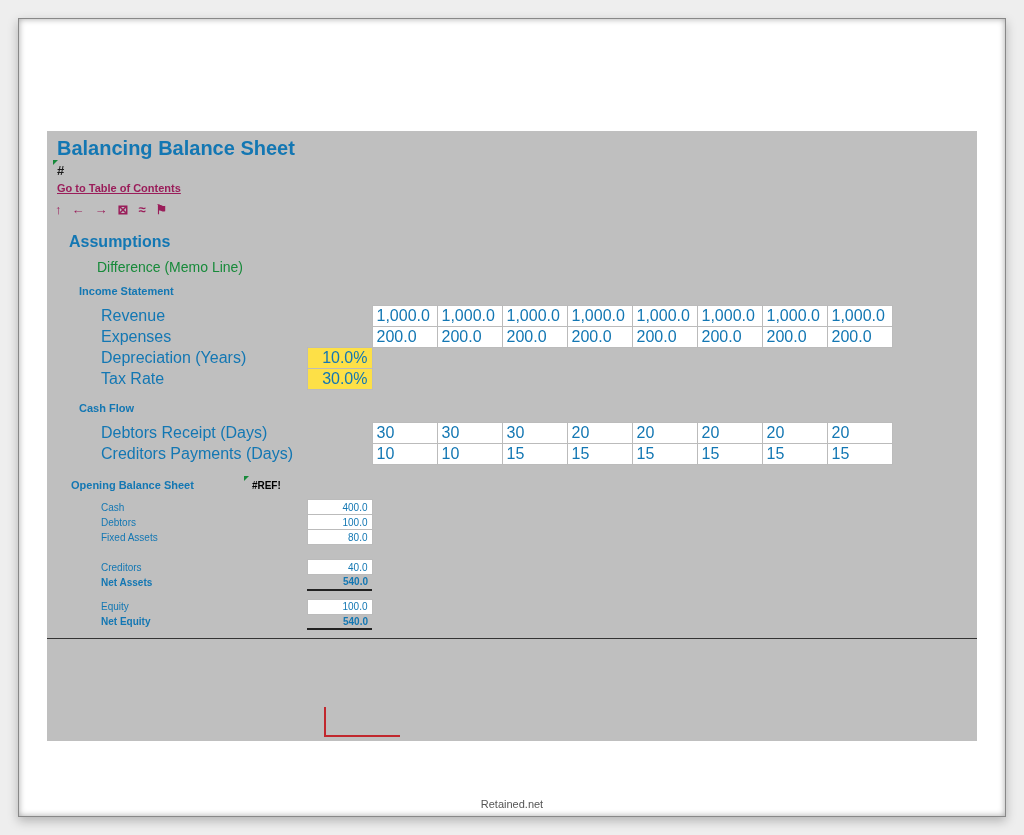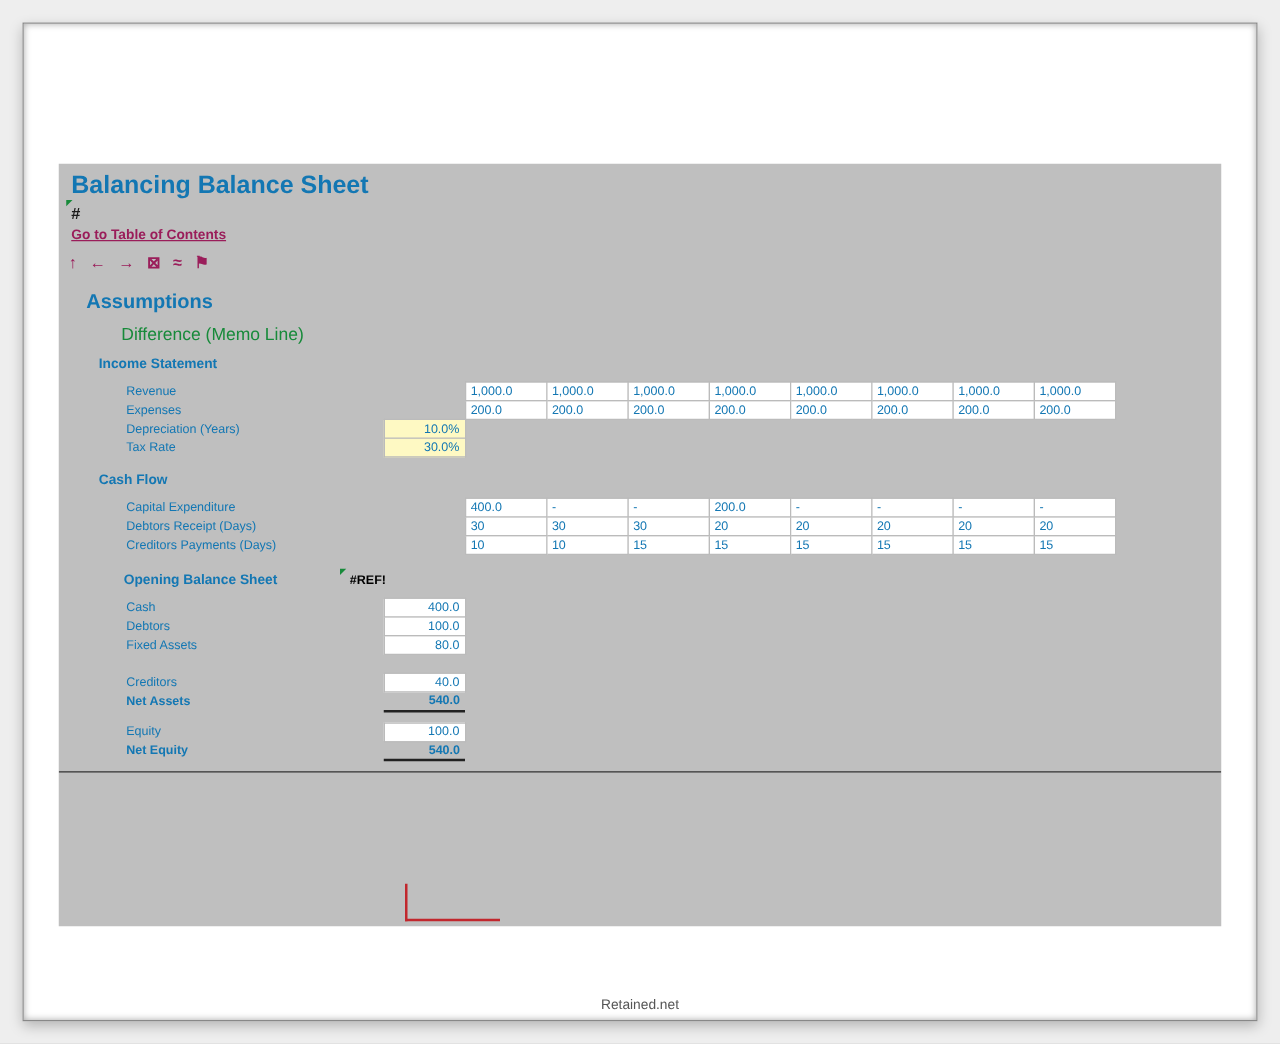--- a/index.html
+++ b/index.html
@@ -81,47 +81,47 @@
     font-weight: bold;
     font-size: 11px;
     padding: 0 0 8px 32px;
   }
   table.grid {
     border-collapse: collapse;
     margin-left: 50px;
     margin-bottom: 12px;
   }
   table.grid td {
-    font-size: 10px;
+    font-size: 16px;
     color: #1377b3;
     padding: 1px 4px;
     white-space: nowrap;
     vertical-align: middle;
     height: 15px;
   }
   td.lab { width: 210px; text-align: left; }
   td.val {
     width: 65px;
     text-align: left;
     background: #fff;
     border: 1px solid #bbb;
   }
   td.pad { width: 65px; }
   td.pct {
     width: 65px;
     text-align: right;
-    background: #fef9c3;
+    background: #fde047;
     border: 1px solid #bbb;
     color: #111;
   }
   .opening-head {
     display: flex;
     align-items: center;
     gap: 58px;
-    padding: 2px 0 8px 52px;
+    padding: 2px 0 8px 24px;
   }
   .opening-head .lbl {
     color: #1377b3;
     font-weight: bold;
     font-size: 11px;
   }
   .ref {
     font-size: 10px;
     font-weight: bold;
     color: #000;
@@ -253,32 +253,20 @@
         <td class="pct">30.0%</td>
         <td class="pad" colspan="8"></td>
       </tr>
     </tbody>
       </table>
 
     <div class="sub">Cash Flow</div>
 
     <table class="grid">
       <tbody>
-          <tr>
-        <td class="lab">Capital Expenditure</td>
-        <td class="pad"></td>
-        <td class="val">400.0</td>
-        <td class="val">-</td>
-        <td class="val">-</td>
-        <td class="val">200.0</td>
-        <td class="val">-</td>
-        <td class="val">-</td>
-        <td class="val">-</td>
-        <td class="val">-</td>
-      </tr>
       <tr>
         <td class="lab">Debtors Receipt (Days)</td>
         <td class="pad"></td>
         <td class="val">30</td>
         <td class="val">30</td>
         <td class="val">30</td>
         <td class="val">20</td>
         <td class="val">20</td>
         <td class="val">20</td>
         <td class="val">20</td>

